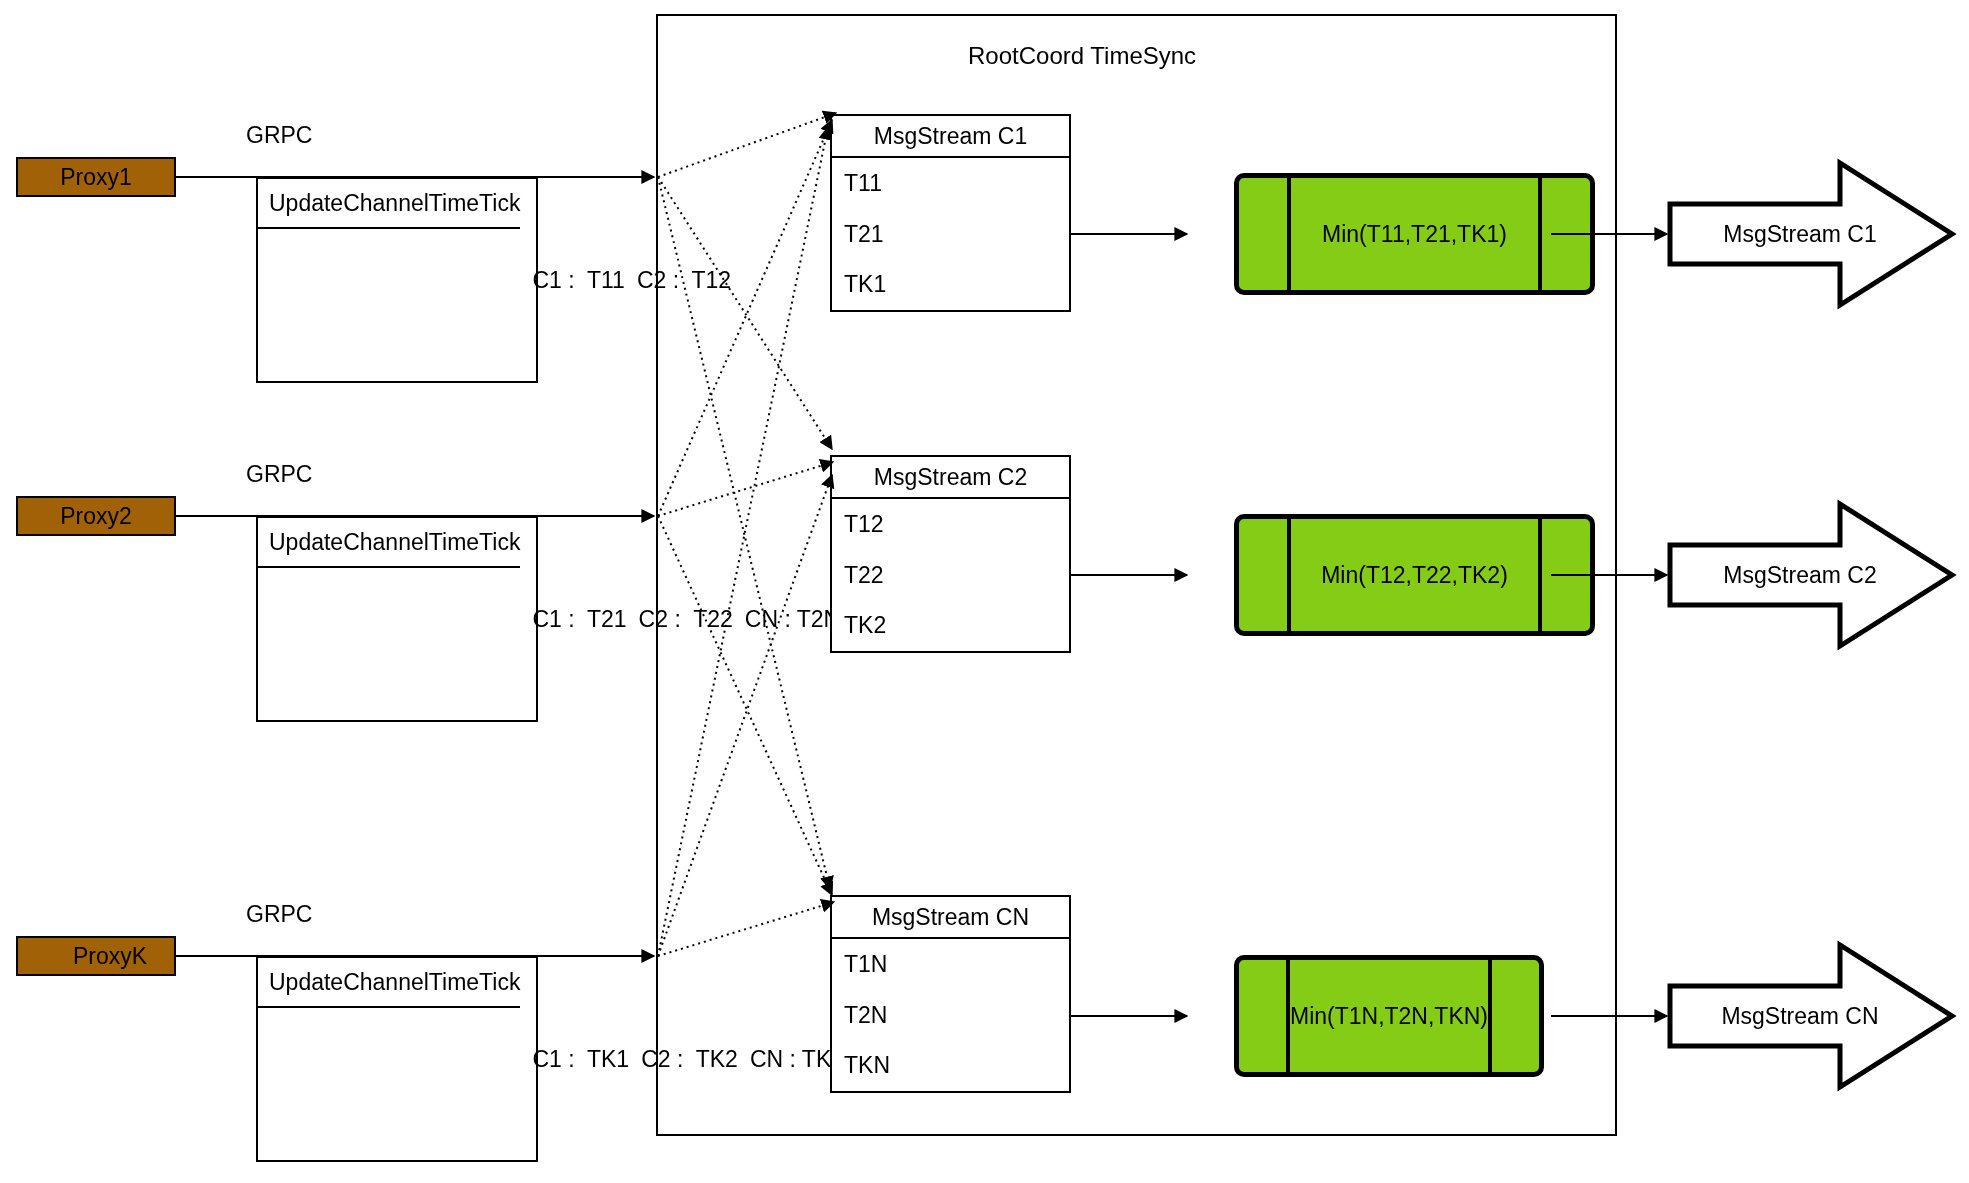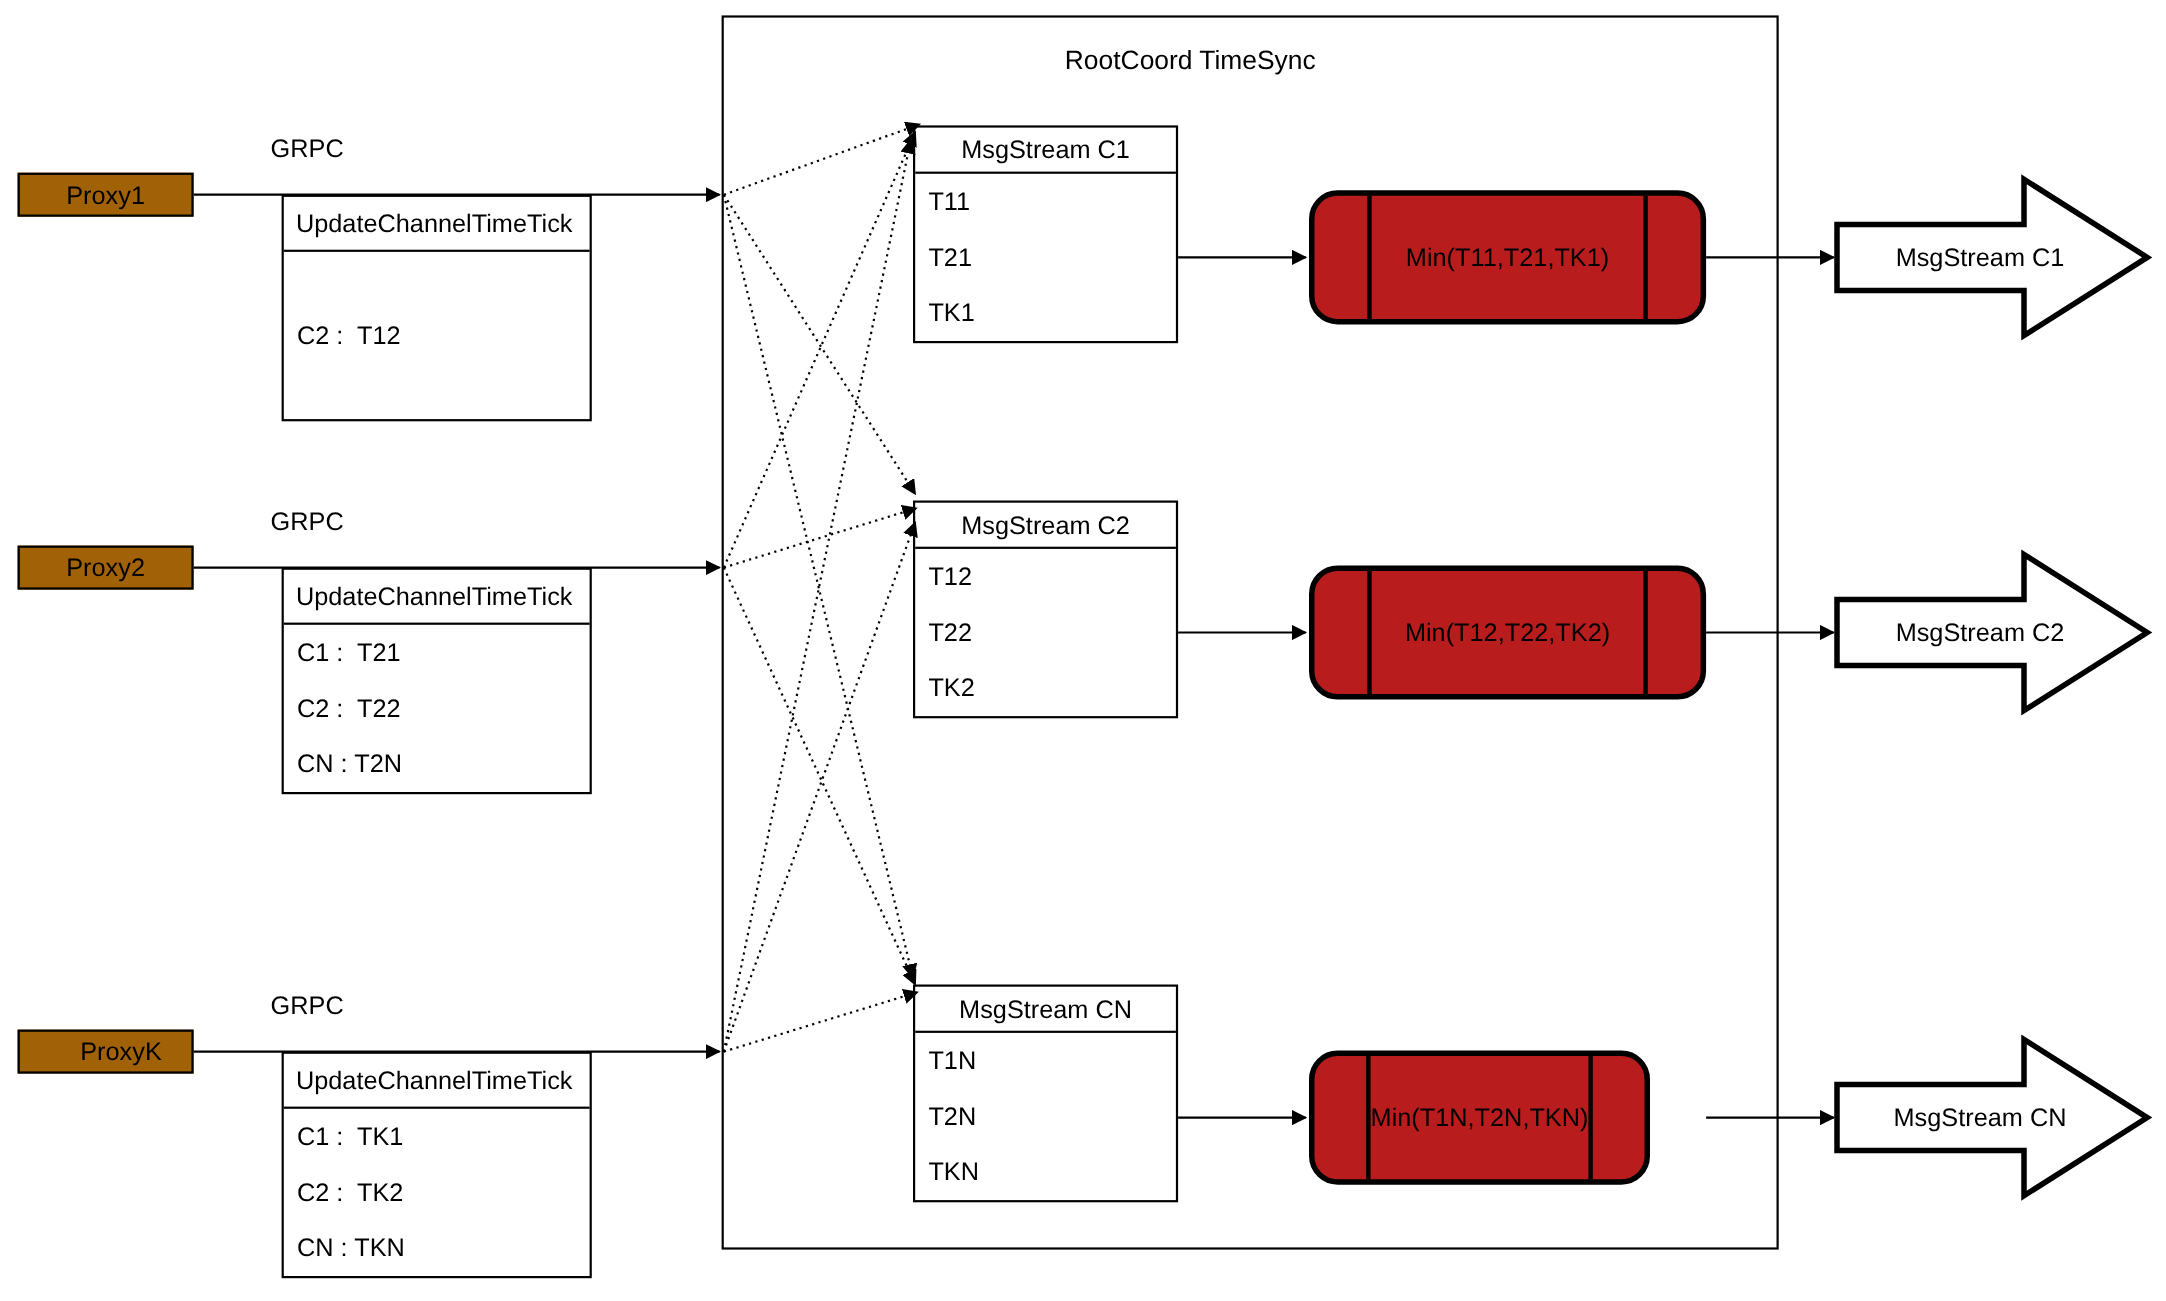--- a/index.html
+++ b/index.html
@@ -12,33 +12,33 @@
   .root-box{border:2px solid #000;background:transparent;}
   .root-title{font-size:24px;text-align:left;white-space:nowrap;}
 
   
   .proxy-box{border:2px solid #000;background:#a16207;display:flex;align-items:center;justify-content:center;
              font-size:23px;}
 
   .grpc-label{font-size:23px;white-space:nowrap;}
 
   
-  .tick-table{border:2px solid #000;background:#fff;display:flex;flex-direction:column;}
+  .tick-table{border:2px solid #000;background:#fff;display:flex;flex-direction:row;}
   .tick-table .hdr{height:48px;border-bottom:2px solid #000;display:flex;align-items:center;
                    padding-left:11px;font-size:23px;white-space:pre;}
   .tick-table .row{flex:1;display:flex;align-items:center;padding-left:12px;font-size:23px;white-space:pre;}
 
   
   .stream-table{border:2px solid #000;background:#fff;display:flex;flex-direction:column;}
   .stream-table .hdr{height:40px;border-bottom:2px solid #000;display:flex;align-items:center;
                      justify-content:center;font-size:23px;white-space:pre;}
   .stream-table .row{flex:1;display:flex;align-items:center;padding-left:12px;font-size:23px;white-space:pre;}
 
   
-  .min-box{border:5px solid #000;border-radius:26px;background:#b91c1c;display:flex;}
+  .min-box{border:5px solid #000;border-radius:10px;background:#84cc16;display:flex;margin-left:44px;}
   .min-box .cap-l{width:48px;border-right:4px solid #000;}
   .min-box .cap-r{width:48px;border-left:4px solid #000;}
   .min-box .mid{flex:1;display:flex;align-items:center;justify-content:center;font-size:23px;white-space:nowrap;}
 
   #wires{position:absolute;left:0;top:0;z-index:5;pointer-events:none;}
   .solid-line{stroke:#000;stroke-width:2;fill:none;}
   .dotted-line{stroke:#000;stroke-width:2;stroke-dasharray:2 4;fill:none;}
   .block-arrow{fill:#fff;stroke:#000;stroke-width:5;stroke-linejoin:miter;}
   .block-arrow-label{font-family:"Liberation Sans", sans-serif;font-size:23px;fill:#000;text-anchor:middle;}
 </style>
@@ -51,20 +51,21 @@
   <div class="abs root-title" style="left:968px;top:42px;width:300px;">RootCoord TimeSync</div>
 
   <div class="abs grpc-label" style="left:246px;top:122px;width:260px;height:26px;">GRPC</div>
 
   <div class="abs proxy-box" style="left:16px;top:157px;width:160px;height:40px;">
     <span>Proxy1</span>
   </div>
 
   <div class="abs tick-table" style="left:256px;top:177px;width:282px;height:206px;">
     <div class="hdr">UpdateChannelTimeTick</div>
+    <div class="row">C1 :  T11</div>
     <div class="row">C2 :  T12</div>
   </div>
 
   <div class="abs stream-table" style="left:830px;top:114px;width:241px;height:198px;">
     <div class="hdr">MsgStream C1</div>
     <div class="row">T11</div>
     <div class="row">T21</div>
     <div class="row">TK1</div>
   </div>
 

